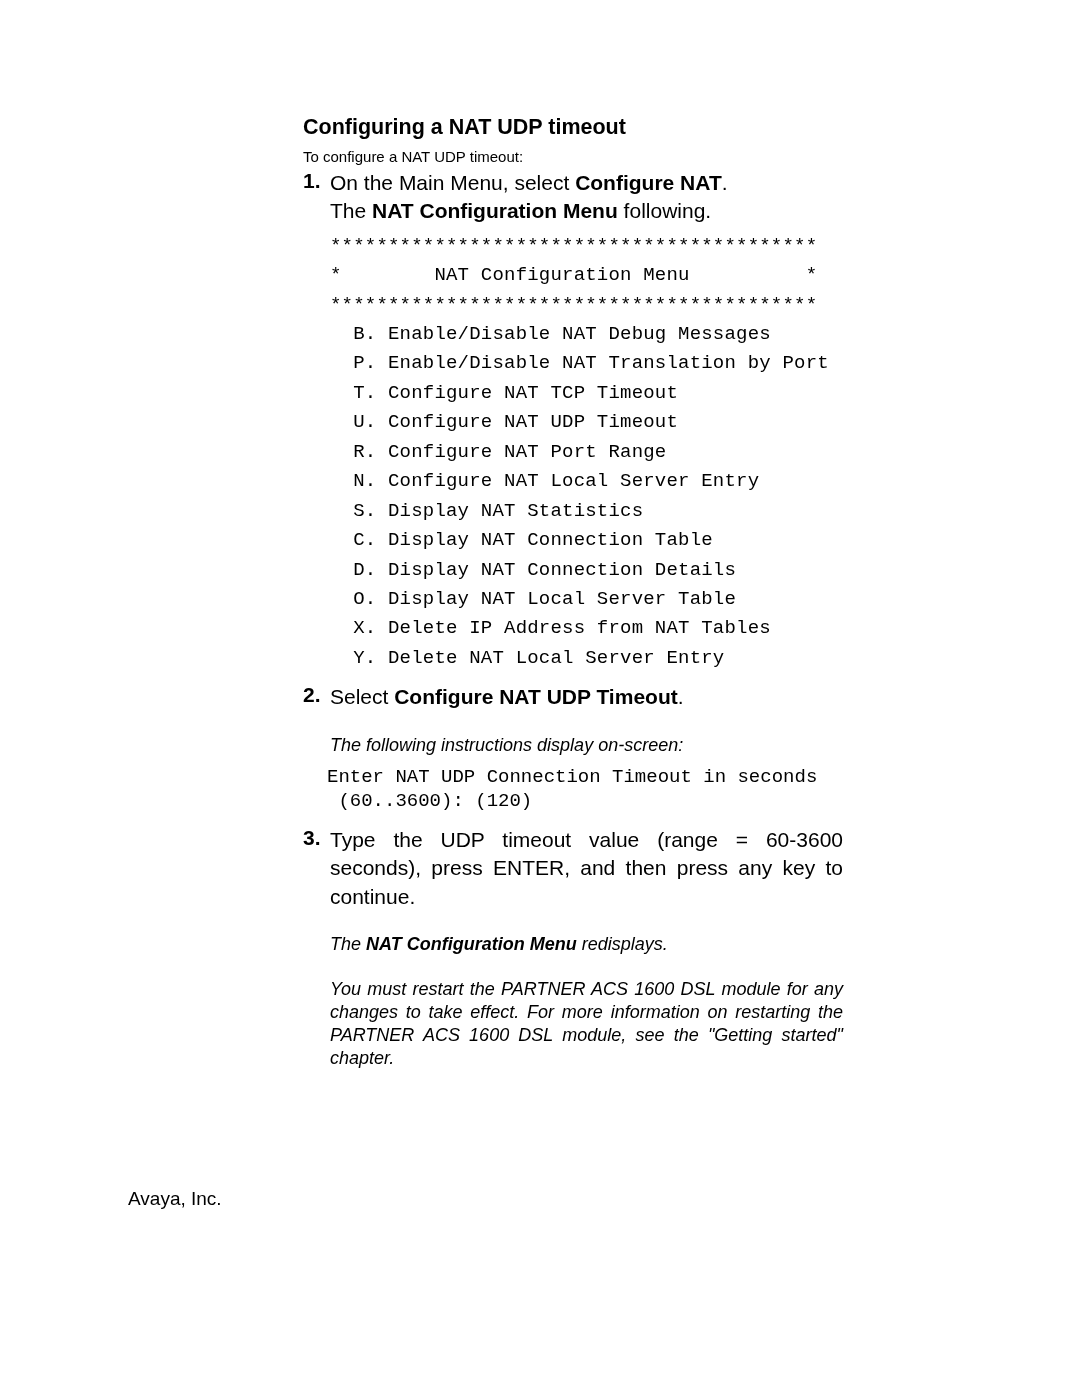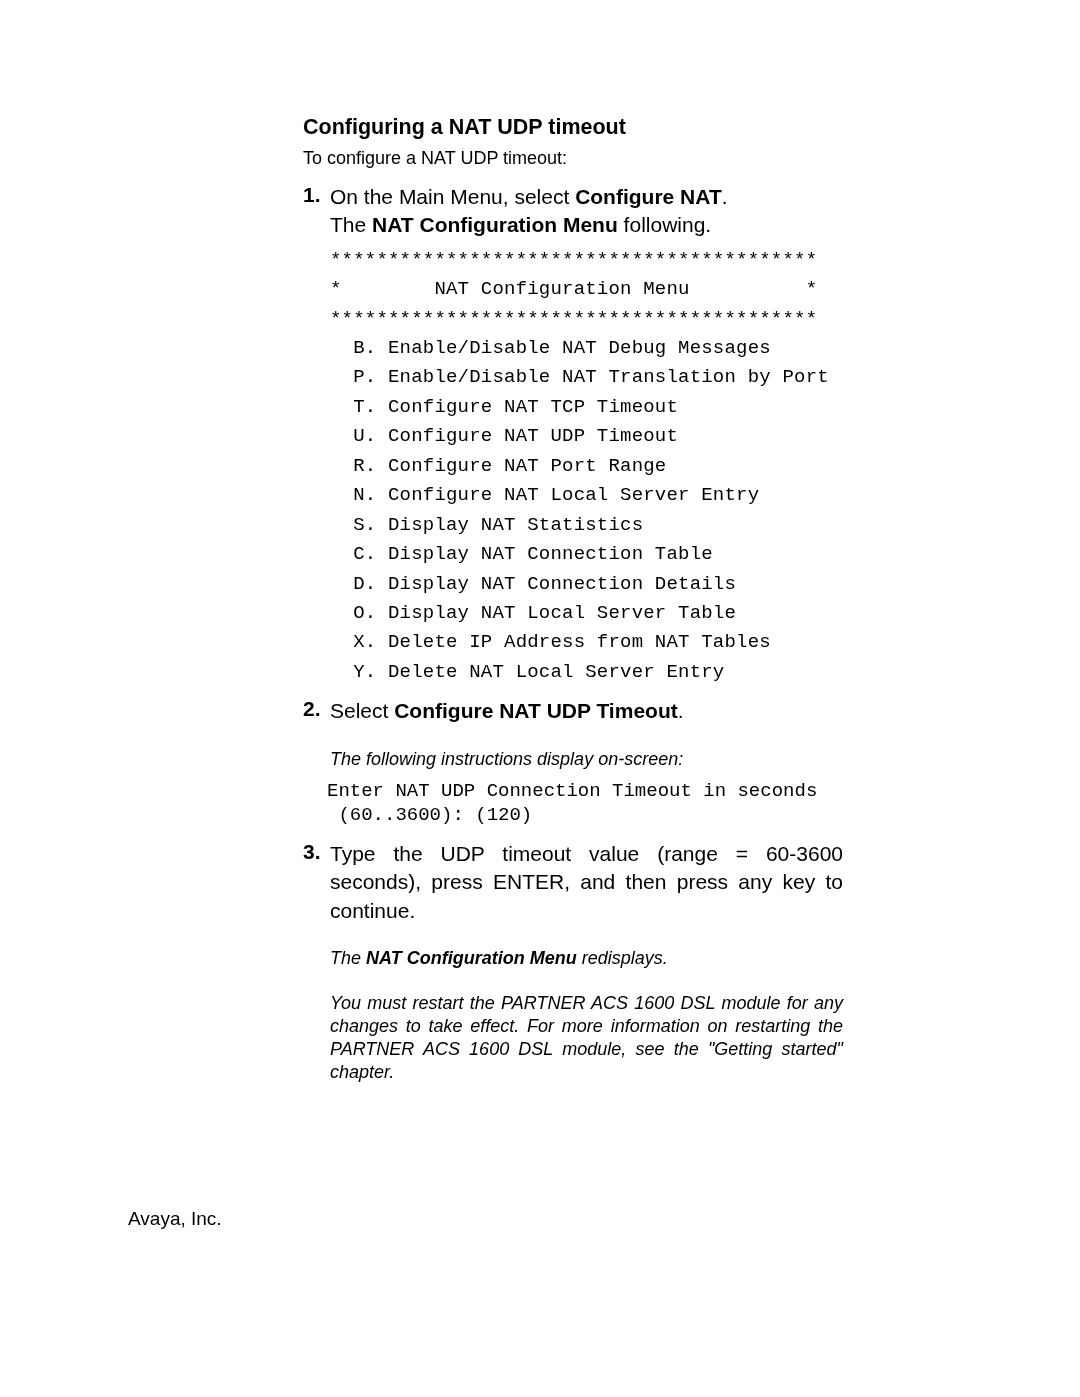--- a/index.html
+++ b/index.html
@@ -20,22 +20,22 @@
       left: 303px;
       top: 115px;
       width: 540px;
     }
     .section-title {
       font-weight: bold;
       font-size: 21.5px;
       margin-bottom: 8px;
     }
     .intro-text {
-      font-size: 18px;
-      margin-bottom: 14px;
+      font-size: 15px;
+      margin-bottom: 4px;
     }
     .list-item {
       display: flex;
       margin-bottom: 6px;
     }
     .list-number {
       font-weight: bold;
       font-size: 21px;
       width: 27px;
       flex-shrink: 0;
@@ -83,21 +83,20 @@
       position: absolute;
       left: 128px;
       top: 1188px;
       width: 714px;
       font-size: 19px;
       display: flex;
       justify-content: space-between;
     }
     .footer-left {
       text-align: left;
-      margin-top: 20px;
     }
     .footer-right {
       text-align: right;
     }
     .step-spacing {
       margin-top: 10px;
     }
   </style>
 </head>
 <body>

